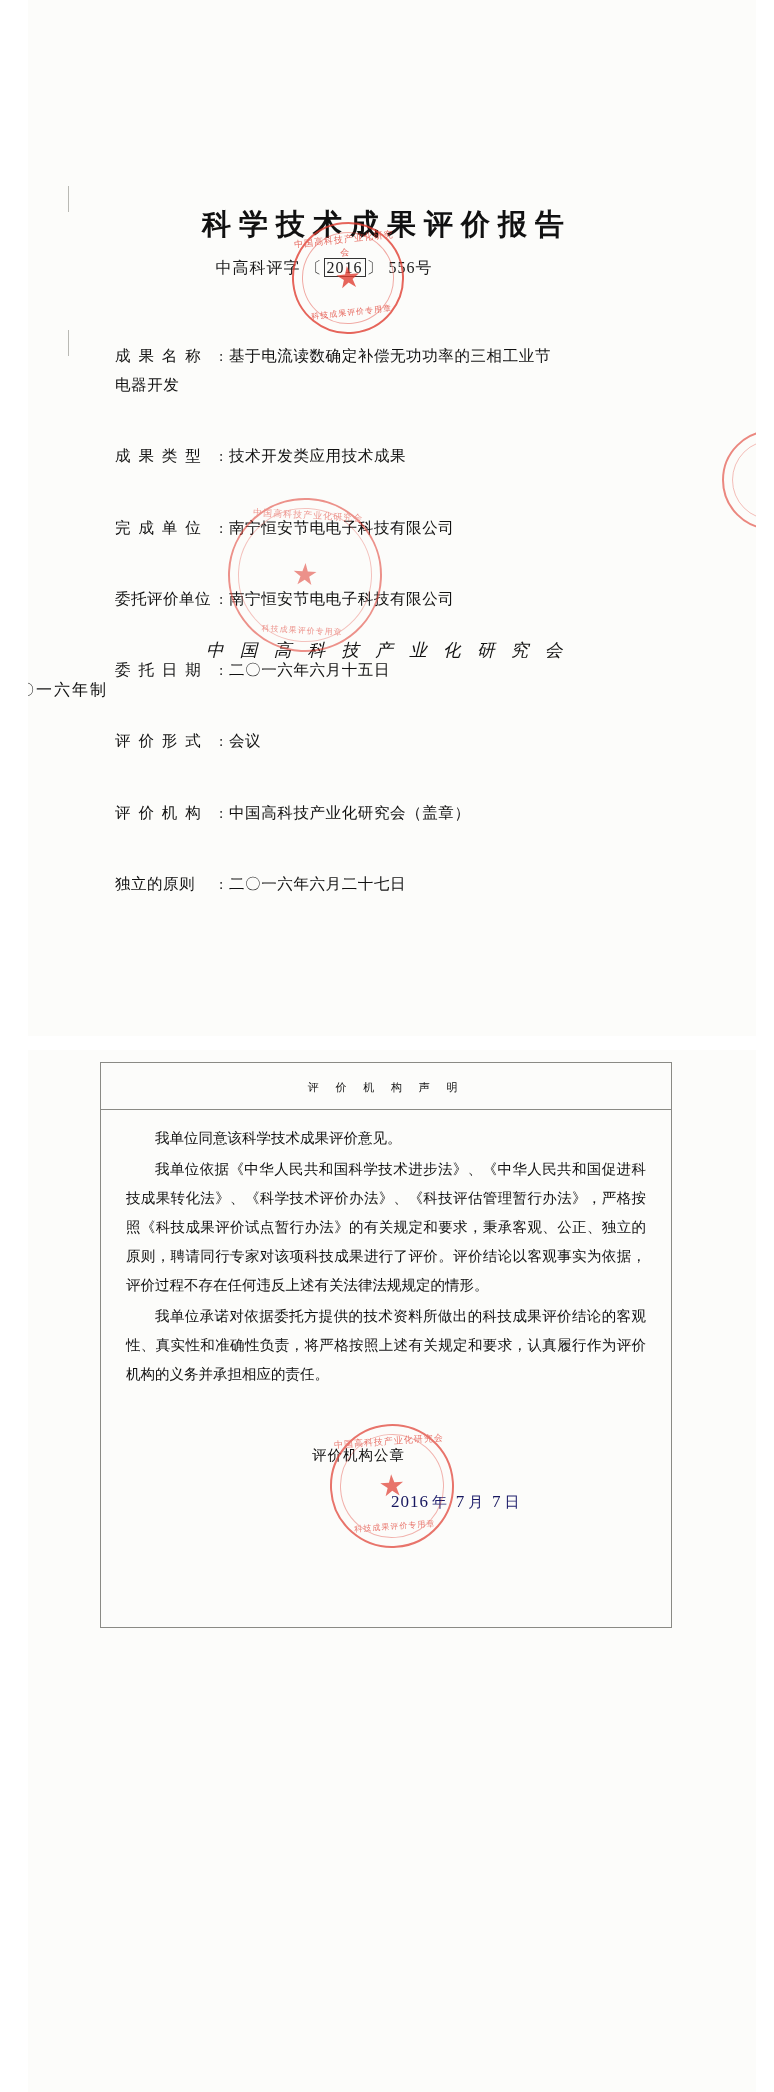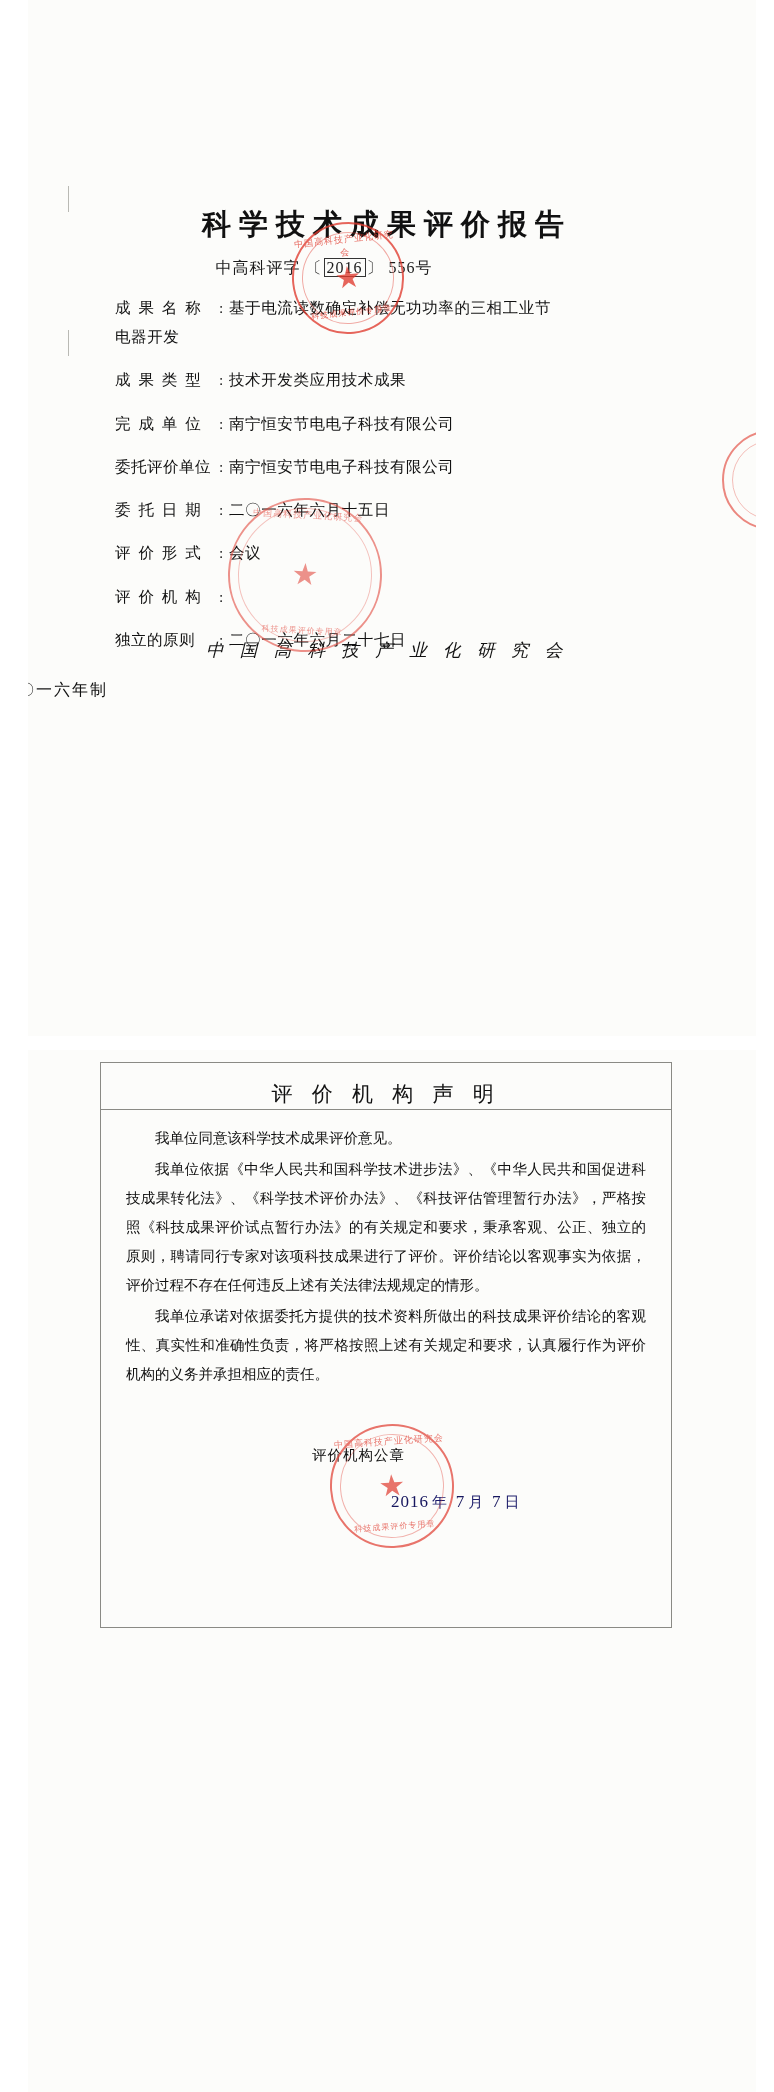--- a/index.html
+++ b/index.html
@@ -105,20 +105,21 @@
     top: 296px;
     left: 115px;
     width: 560px;
   }
   .field-row {
     display: flex;
     align-items: flex-start;
     margin-bottom: 20px;
     font-size: 15.5px;
     line-height: 1.5;
+    margin-top: 48px;
   }
   .field-label {
     flex: 0 0 auto;
     min-width: 104px;
     letter-spacing: 2px;
     color: #111;
   }
   .field-label.tight { letter-spacing: 0.5px; }
   .field-colon {
     flex: 0 0 auto;
@@ -231,21 +232,21 @@
     border: 1px solid #8a8a85;
     box-sizing: border-box;
     background: transparent;
   }
   .statement-title {
     position: absolute;
     top: 840px;
     left: 100px;
     width: 572px;
     text-align: center;
-    font-size: 21px;
+    font-size: 11px;
     letter-spacing: 7px;
     color: #111;
   }
   .statement-title-rule {
     position: absolute;
     top: 869px;
     left: 100px;
     width: 572px;
     height: 1px;
     background: #8a8a85;
@@ -350,20 +351,21 @@
 
       <div class="field-row">
         <div class="field-label">评 价 形 式</div>
         <div class="field-colon">:</div>
         <div class="field-value">会议</div>
       </div>
 
       <div class="field-row">
         <div class="field-label">评 价 机 构</div>
         <div class="field-colon">:</div>
+        <div class="field-value">中国高科技产业化研究会（盖章）</div>
       </div>
 
       <div class="field-row">
         <div class="field-label tight">独立的原则</div>
         <div class="field-colon">:</div>
         <div class="field-value">二〇一六年六月二十七日</div>
       </div>
 
     </div>
 

